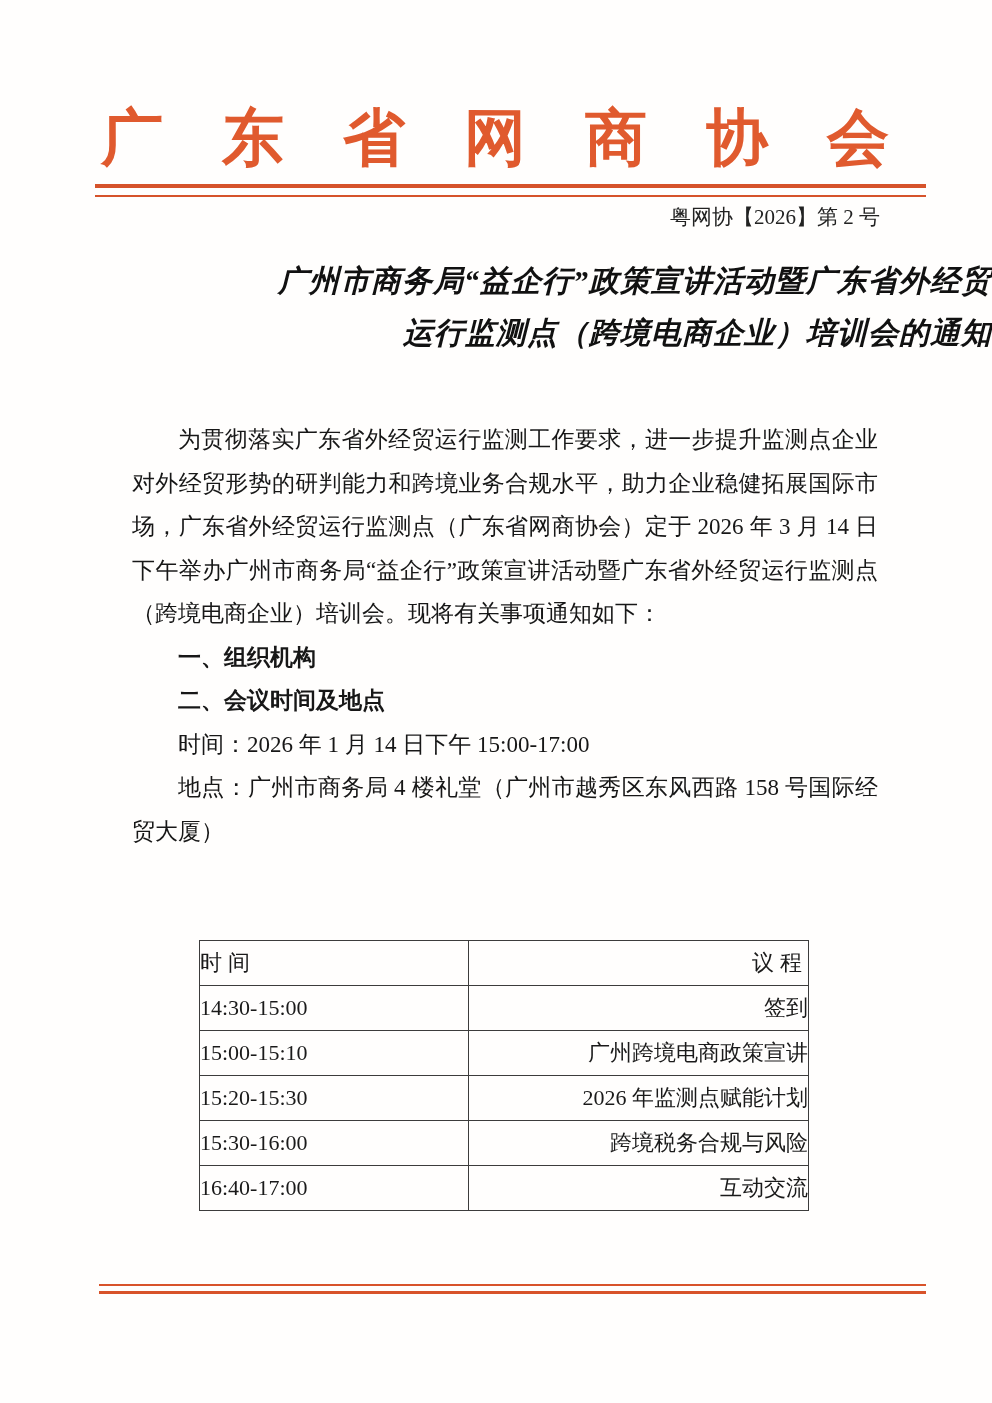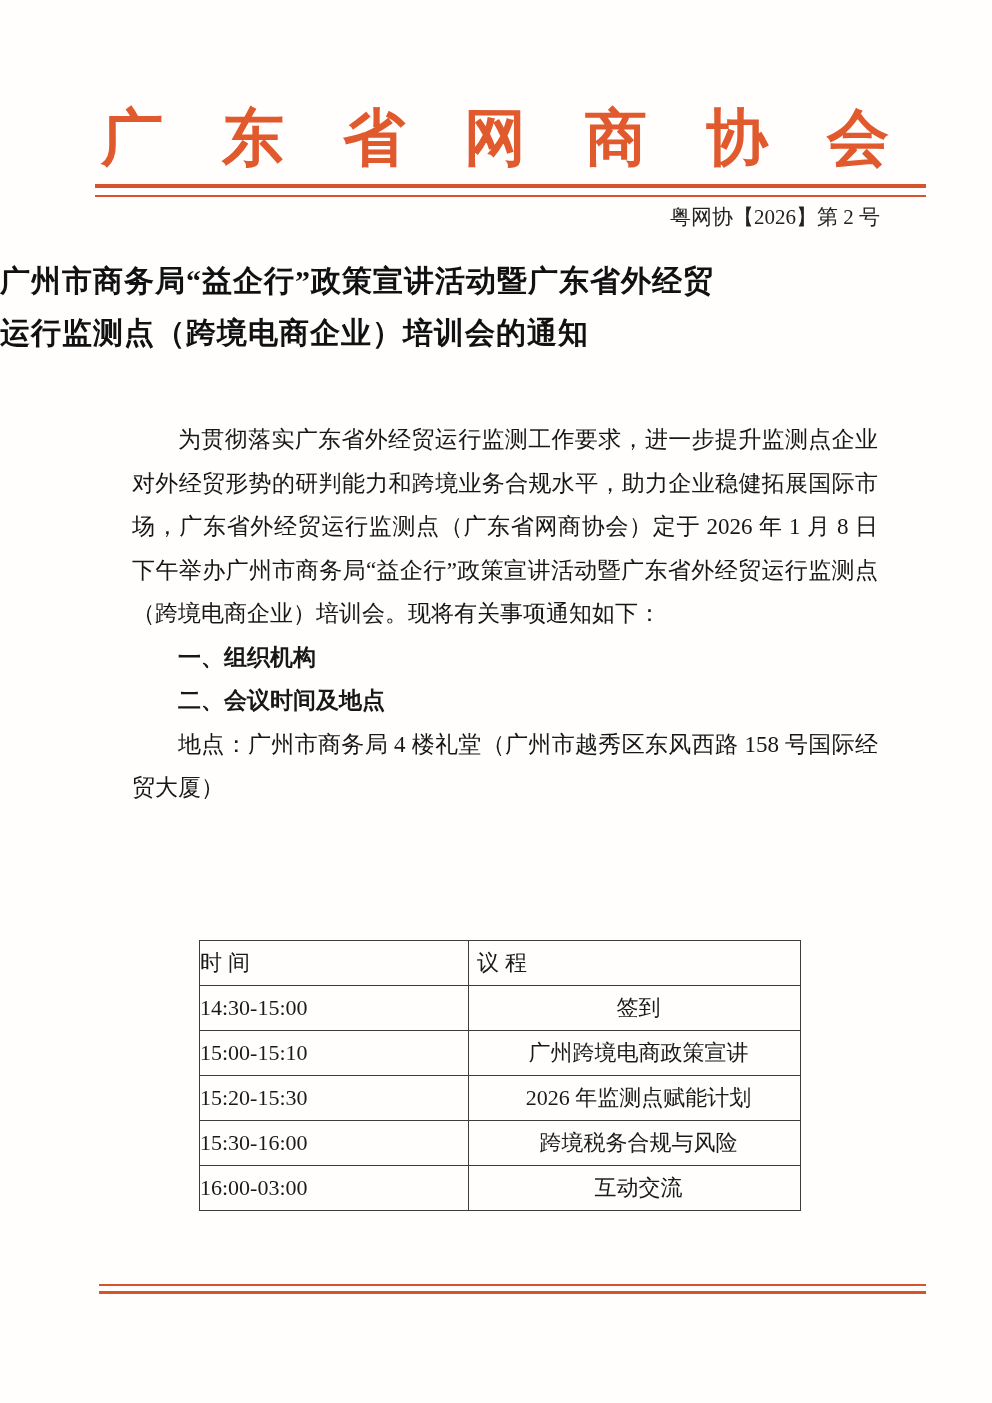--- a/index.html
+++ b/index.html
@@ -25,67 +25,68 @@
   .rule-bottom-thin{top:1284px;left:99px;width:827px;height:2px;background:#d8532a;}
   .rule-bottom-thick{top:1291px;left:99px;width:827px;height:3px;background:#d8532a;}
   
   .doc-number{
     position:absolute;top:201px;right:112px;
     font-size:21px;line-height:32px;color:#222;
   }
   
   .notice-title{
     position:absolute;top:255px;left:0;width:992px;
-    text-align:left;font-weight:bold;font-size:30px;line-height:52px;
-    color:#111;letter-spacing:1px;
+    text-align:right;font-weight:bold;font-size:30px;line-height:52px;
+    color:#111;letter-spacing:1px;font-style:italic;
   }
   
   .body-block{
     position:absolute;top:418px;left:132px;width:746px;
     font-size:23px;line-height:43.5px;text-align:justify;color:#171717;
   }
   .body-block p{margin:0;text-indent:2em;}
   .body-block .heading{font-weight:bold;}
   
   .agenda-table{
     position:absolute;top:940px;left:199px;
     border-collapse:collapse;table-layout:fixed;
     font-size:22px;color:#1a1a1a;
   }
   .agenda-table td,.agenda-table th{
     border:1.5px solid #3c3c3c;
     height:44px;padding:0;
     font-weight:normal;vertical-align:middle;
   }
   .agenda-table .col-time{width:268px;text-align:left;}
-  .agenda-table .col-agenda{width:323px;text-align:center;padding-left:8px;}
-  .agenda-table thead .col-agenda{text-align:left;padding-left:8px;}
+  .agenda-table .col-agenda{width:323px;text-align:right;padding-left:16px;}
+  .agenda-table thead .col-agenda{text-align:right;padding-left:0;}
   .agenda-table thead td{letter-spacing:6px;}
 </style>
 </head>
 <body>
 
 <div class="page">
 
   <div class="masthead">广 东 省 网 商 协 会</div>
 
   <div class="rule rule-top-thick"></div>
   <div class="rule rule-top-thin"></div>
 
   <div class="doc-number">粤网协【2026】第 2 号</div>
 
   <div class="notice-title">
     <div>广州市商务局“益企行”政策宣讲活动暨广东省外经贸</div>
     <div>运行监测点（跨境电商企业）培训会的通知</div>
   </div>
 
   <div class="body-block">
-    <p>为贯彻落实广东省外经贸运行监测工作要求，进一步提升监测点企业对外经贸形势的研判能力和跨境业务合规水平，助力企业稳健拓展国际市场，广东省外经贸运行监测点（广东省网商协会）定于 2026 年 1 月 8 日下午举办广州市商务局“益企行”政策宣讲活动暨广东省外经贸运行监测点（跨境电商企业）培训会。现将有关事项通知如下：</p>
+    <p>为贯彻落实广东省外经贸运行监测工作要求，进一步提升监测点企业对外经贸形势的研判能力和跨境业务合规水平，助力企业稳健拓展国际市场，广东省外经贸运行监测点（广东省网商协会）定于 2026 年 3 月 14 日下午举办广州市商务局“益企行”政策宣讲活动暨广东省外经贸运行监测点（跨境电商企业）培训会。现将有关事项通知如下：</p>
     <p class="heading">一、组织机构</p>
     <p class="heading">二、会议时间及地点</p>
+    <p>时间：2026 年 1 月 14 日下午 15:00-17:00</p>
     <p>地点：广州市商务局 4 楼礼堂（广州市越秀区东风西路 158 号国际经贸大厦）</p>
   </div>
 
   <table class="agenda-table">
     <thead>
       <tr>
         <td class="col-time">时间</td>
         <td class="col-agenda">议程</td>
       </tr>
     </thead>
@@ -100,21 +101,21 @@
       </tr>
       <tr>
         <td class="col-time">15:20-15:30</td>
         <td class="col-agenda">2026 年监测点赋能计划</td>
       </tr>
       <tr>
         <td class="col-time">15:30-16:00</td>
         <td class="col-agenda">跨境税务合规与风险</td>
       </tr>
       <tr>
-        <td class="col-time">16:00-03:00</td>
+        <td class="col-time">16:40-17:00</td>
         <td class="col-agenda">互动交流</td>
       </tr>
     </tbody>
   </table>
 
   <div class="rule rule-bottom-thin"></div>
   <div class="rule rule-bottom-thick"></div>
 
 </div>
 

